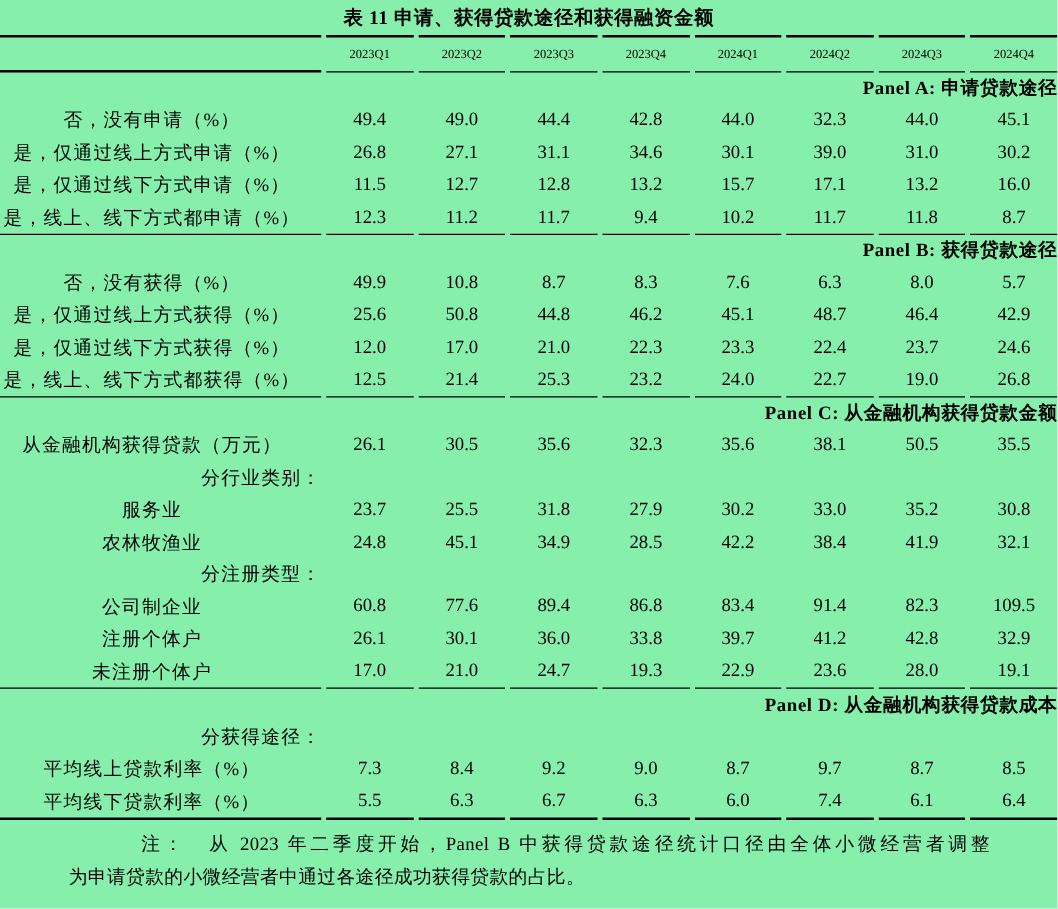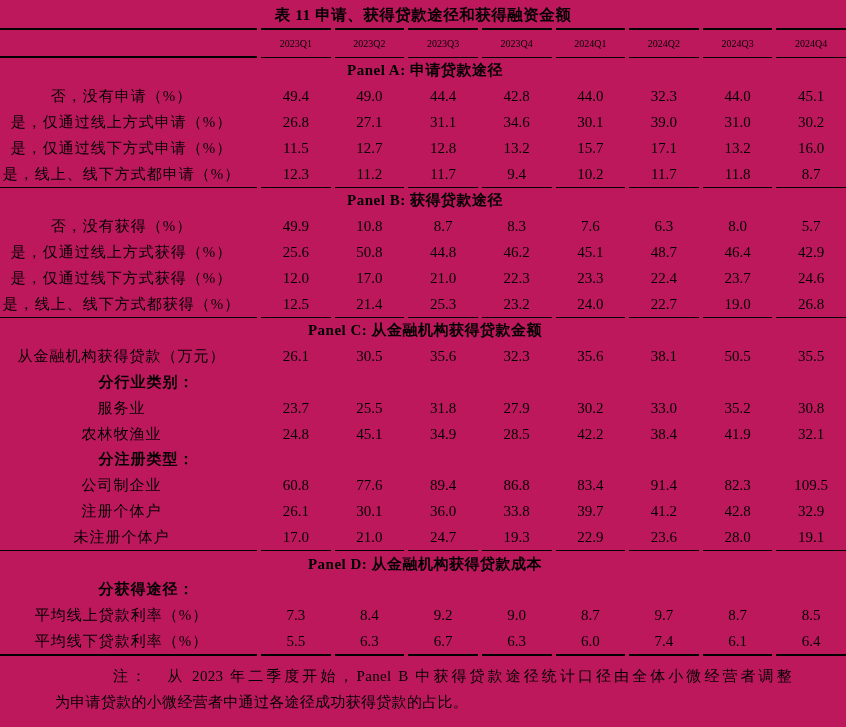--- a/index.html
+++ b/index.html
@@ -1,39 +1,39 @@
 <!DOCTYPE html>
 <html><head>
 <meta charset="utf-8">
 <style>
   html,body{margin:0;padding:0;background:#fff;}
   .page{
     position:relative;width:846px;height:727px;overflow:hidden;
-    background:#be185d;color:#000;
+    background:#86efac;color:#000;
     font-family:"Liberation Serif","DejaVu Serif",serif;
   }
   .table-title{
     padding-top:5px;height:19px;line-height:19px;
     text-align:center;font-weight:bold;font-size:15.5px;letter-spacing:0.5px;
   }
   table.panel-table{
     border-collapse:separate;border-spacing:4px 0;
     table-layout:fixed;width:854px;margin:4px 0 0 -4px;
   }
   td{font-size:15px;padding:0;height:25.8px;vertical-align:middle;overflow:hidden;white-space:nowrap;}
   .head-row td{
     border-top:2.4px solid #000;border-bottom:1.3px solid #000;
     height:26px;text-align:center;font-size:10px;
   }
   .head-row td.corner-cell{border-bottom:2.5px solid #000;}
   .value-cell{text-align:center;}
   .label-cell{letter-spacing:1px;}
   .label-cell.data{text-align:center;padding-right:14px;}
-  .label-cell.group{text-align:center;padding-left:36px;font-weight:bold;}
-  .panel-cell{font-weight:bold;text-align:center;padding-left:4px;letter-spacing:0.5px;}
+  .label-cell.group{text-align:right;padding-left:36px;}
+  .panel-cell{font-weight:bold;text-align:right;padding-left:4px;letter-spacing:0.5px;}
   tr.panel-end td{border-bottom:1.3px solid #000;}
   tr.table-end td{border-bottom:2.3px solid #000;}
   .note{margin:7px 54px 0 55px;font-size:15px;line-height:26px;letter-spacing:0.3px;}
   .note-line1{margin-left:58px;text-align:justify;text-align-last:justify;}
   .note-line2{text-align:left;}
 </style>
 </head>
 <body>
 
 <div class="page">

